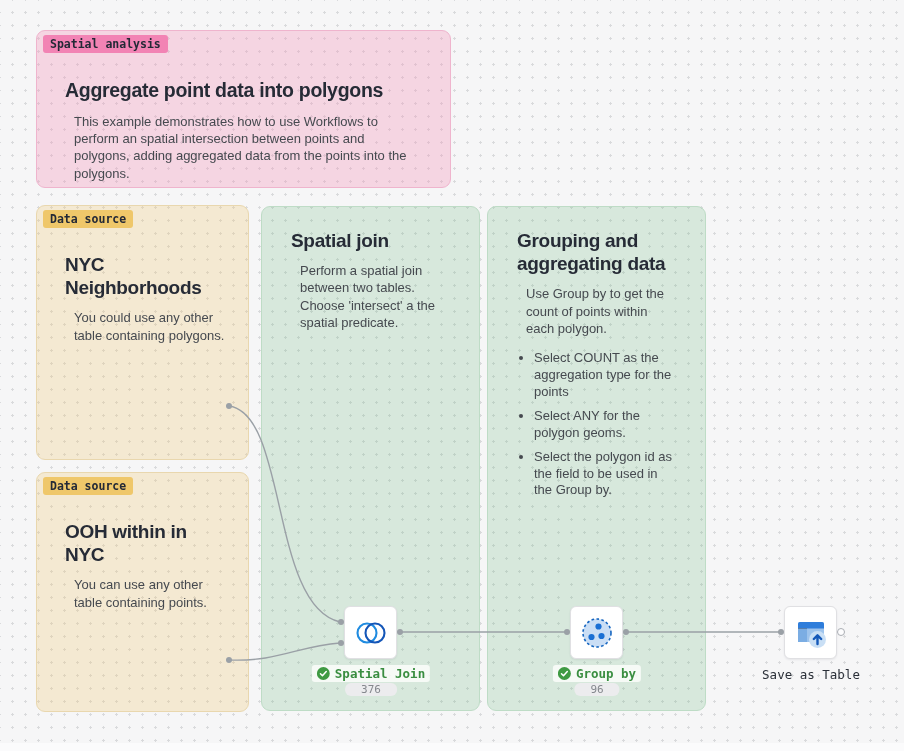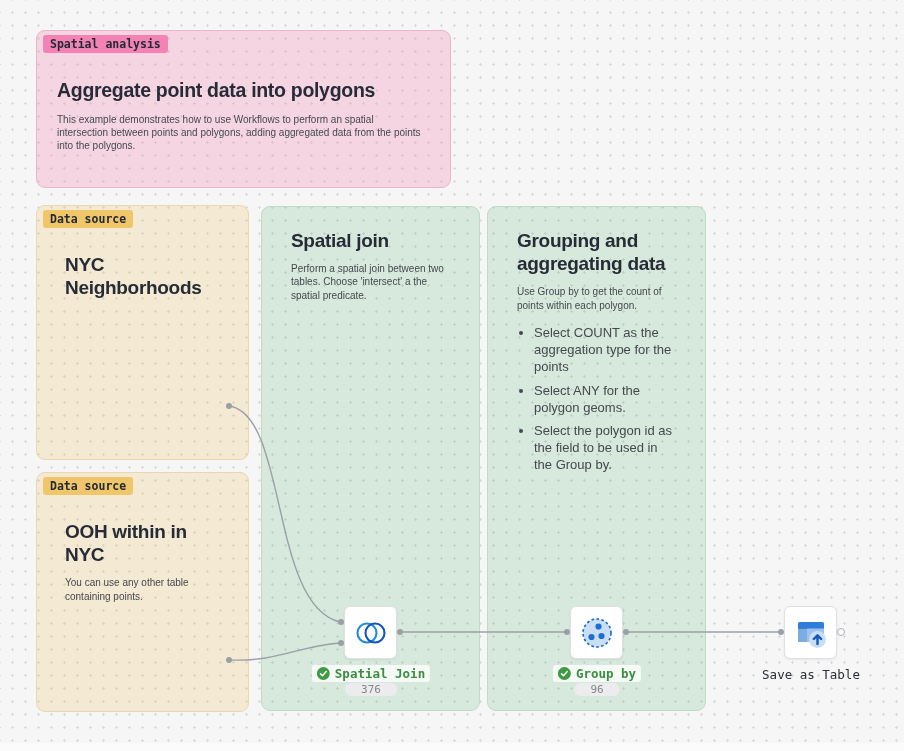--- a/index.html
+++ b/index.html
@@ -30,26 +30,26 @@
   }
   .tag.pink-tag  { background: var(--accent_pink, #f283b4); }
   .tag.amber-tag { background: var(--accent_amber, #efc76a); }
 
   .note h1, .note h2 {
     color: var(--text_dark, #262b36); letter-spacing:-0.3px; line-height:1.22;
   }
   .note h1 { font-size:19.5px; }
   .note h2 { font-size:19px; }
   .note p {
-    color: var(--text_body, #45494f); font-size:10px; line-height:1.33; margin-top:10px;
+    color: var(--text_body, #45494f); font-size:13px; line-height:1.33; margin-top:10px;margin-left:9px;
   }
   .note ul { margin:13px 0 0 17px; color: var(--text_body, #45494f); }
   .note ul li { font-size:13px; line-height:1.3; margin-bottom:7px; }
 
-  .pad-pink  { padding:48px 28px 0 20px; }
+  .pad-pink  { padding:48px 28px 0 28px; }
   .pad-amber { padding:47px 20px 0 28px; }
   .pad-green { padding:22px 26px 0 29px; }
 
   
   .table-node {
     position:absolute; width:160px; height:48px; background:#fff;
     border:1px solid #e3e3e6; border-radius:5px; z-index:3;
     display:flex; align-items:stretch;
     box-shadow:0 1px 2px rgba(40,40,60,0.08);
   }
@@ -112,20 +112,21 @@
 
   <section class="note pink pad-pink" style="left:36px;top:30px;width:415px;height:158px">
     <span class="tag pink-tag">Spatial analysis</span>
     <h1>Aggregate point data into polygons</h1>
     <p>This example demonstrates how to use Workflows to perform an spatial intersection between points and polygons, adding aggregated data from the points into the polygons.</p>
   </section>
 
   <section class="note amber pad-amber" style="left:36px;top:205px;width:213px;height:255px">
     <span class="tag amber-tag">Data source</span>
     <h2>NYC Neighborhoods</h2>
+    <p>You could use any other table containing polygons.</p>
   </section>
 
   <section class="note amber pad-amber" style="left:36px;top:472px;width:213px;height:240px">
     <span class="tag amber-tag">Data source</span>
     <h2>OOH within in NYC</h2>
     <p>You can use any other table containing points.</p>
   </section>
 
   <section class="note green pad-green" style="left:261px;top:206px;width:219px;height:505px">
     <h2>Spatial join</h2>

